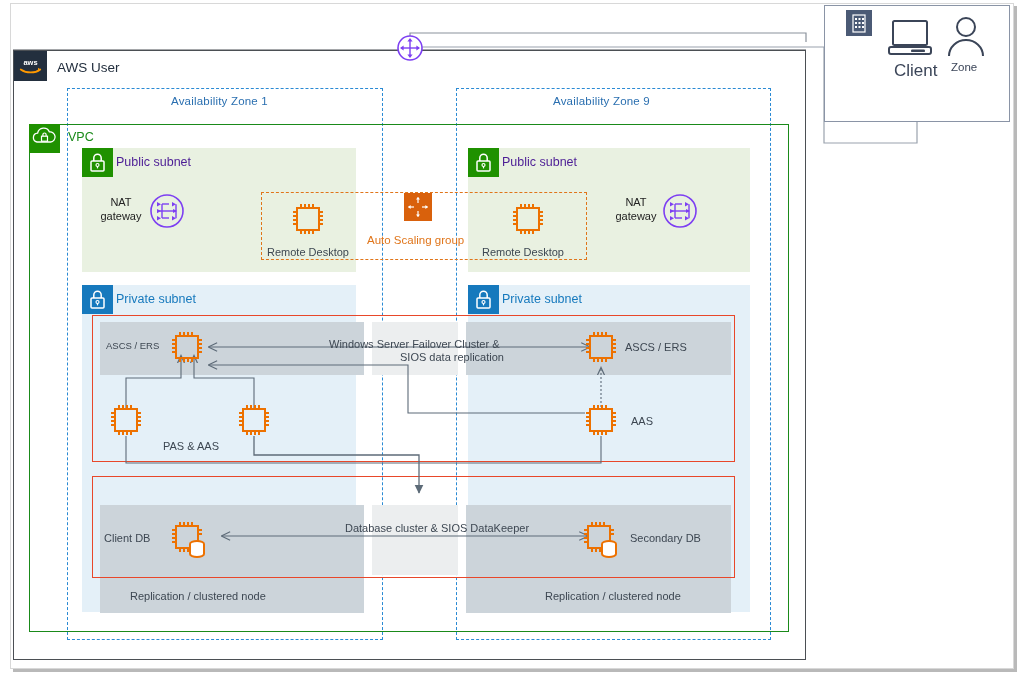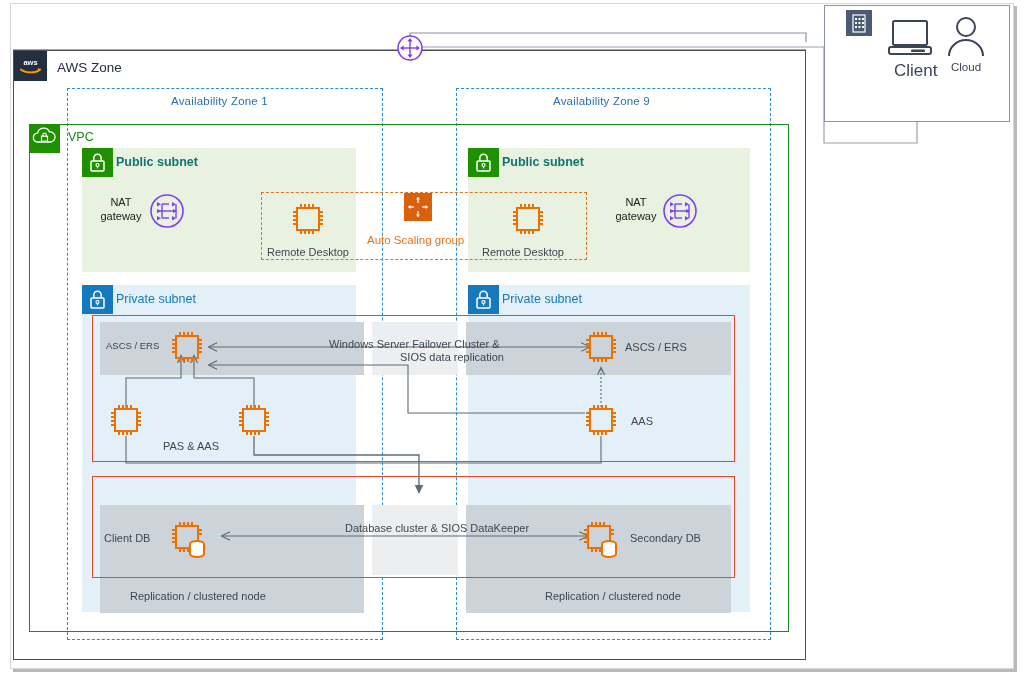--- a/index.html
+++ b/index.html
@@ -35,21 +35,21 @@
   
   .pub-sub{background:#e9f1e1;}
   #pub1{left:82px;top:148px;width:274px;height:124px;}
   #pub2{left:468px;top:148px;width:282px;height:124px;}
   .sub-ico{width:31px;height:29px;}
   .sub-ico.green{background:#1f9100;}
   .sub-ico.blue{background:#1679bd;}
   #pub1-ico{left:82px;top:148px;}
   #pub2-ico{left:468px;top:148px;}
   .sub-label{font-size:12.5px;}
-  .sub-label.green{color:#0f766e;font-weight:bold;}
+  .sub-label.green{color:#4c1d95;}
   .sub-label.blue{color:#1679bd;}
   #pub1-label{left:116px;top:155px;}
   #pub2-label{left:502px;top:155px;}
 
   
   .prv-sub{background:#e4f0f8;}
   #prv1{left:82px;top:285px;width:274px;height:327px;}
   #prv2{left:468px;top:285px;width:282px;height:327px;}
   #prv1-ico{left:82px;top:285px;}
   #prv2-ico{left:468px;top:285px;}
@@ -111,21 +111,21 @@
 </svg>
 
 <div class="abs" id="aws-cloud"></div>
 <div class="abs" id="aws-logo">
   <svg class="w" viewBox="0 0 40 34">
     <text x="20" y="16" text-anchor="middle" fill="#ffffff" font-size="13" font-family="Liberation Sans, sans-serif" font-weight="bold">aws</text>
     <path d="M3 23 C13 30, 28 30, 37 23" stroke="#ff9900" stroke-width="3" fill="none" stroke-linecap="round"></path>
     <path d="M33 20 L38 23 L33 26 Z" fill="#ff9900"></path>
   </svg>
 </div>
-<div class="lbl" id="aws-cloud-label">AWS Zone</div>
+<div class="lbl" id="aws-cloud-label">AWS User</div>
 
 <div class="abs az" id="az1"></div>
 <div class="abs az" id="az2"></div>
 <div class="lbl az-label" id="az1-label">Availability  Zone 1</div>
 <div class="lbl az-label" id="az2-label">Availability  Zone 9</div>
 
 <div class="abs" id="vpc"></div>
 <div class="abs" id="vpc-icon">
   <svg viewBox="0 0 31 29" width="31" height="29">
     <path d="M8 18 a4.5 4.5 0 0 1 0.6 -8.9 a6.2 6.2 0 0 1 11.8 -1.2 a5 5 0 0 1 1.2 10.1 z" fill="none" stroke="#ffffff" stroke-width="1.3"></path>
@@ -553,13 +553,13 @@
     <rect x="26" y="31.5" width="14" height="2.6" rx="1.2" fill="#3b4558"></rect>
   </svg>
 </div>
 <div class="abs" style="left:944px;top:15px;width:44px;height:43px;">
   <svg viewBox="0 0 44 43" width="44" height="43">
     <circle cx="22" cy="12" r="9" fill="none" stroke="#3b4558" stroke-width="2"></circle>
     <path d="M5 41 a17 16 0 0 1 34 0" fill="none" stroke="#3b4558" stroke-width="2"></path>
   </svg>
 </div>
 <div class="lbl" id="client-label">Client</div>
-<div class="lbl" id="user-label">Cloud</div>
+<div class="lbl" id="user-label">Zone</div>
 
 </body></html>

